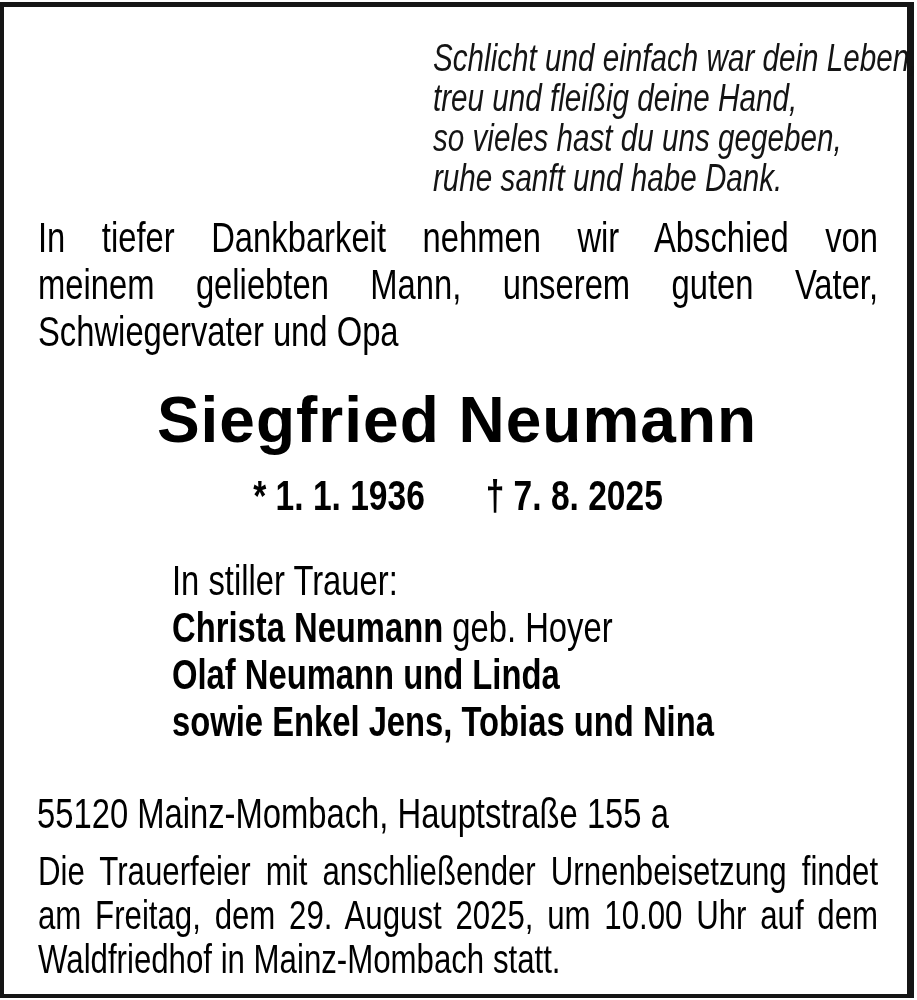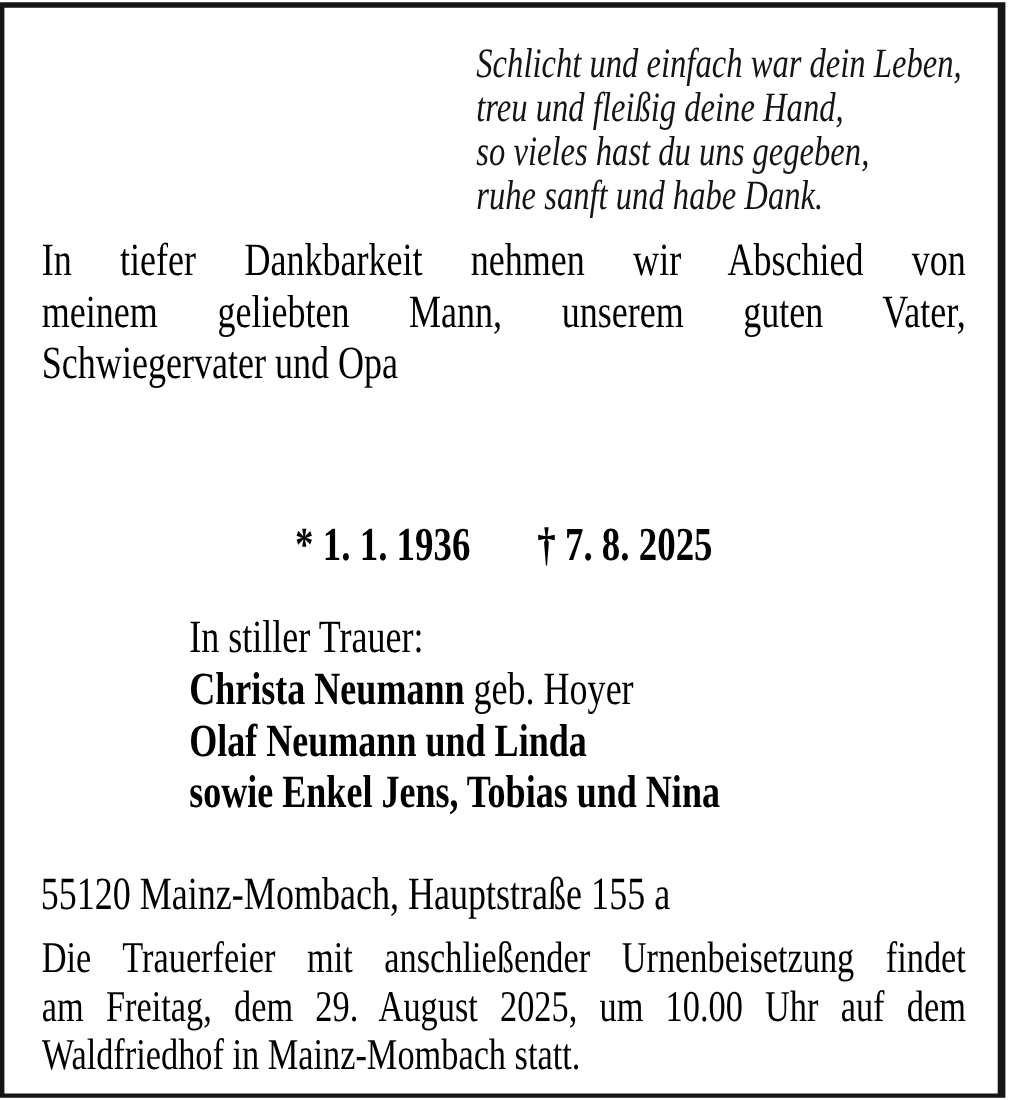--- a/index.html
+++ b/index.html
@@ -1,21 +1,21 @@
 <!DOCTYPE html>
 <html><head>
 <meta charset="utf-8">
 <style>
   html,body { margin:0; padding:0; background:#ffffff; }
   .page {
     position:relative;
     width:917px; height:1000px;
     background:#ffffff;
     overflow:hidden;
-    font-family:Liberation Serif, serif;
+    font-family:Liberation Sans, sans-serif;
     color:#000000;
   }
   .frame {
     position:absolute;
     left:0; top:2px; right:3px; bottom:2px;
     border-style:solid;
     border-color:#151515;
     border-width:5px 7px 4px 4px;
     pointer-events:none;
   }
@@ -80,20 +80,21 @@
     <div>so vieles hast du uns gegeben,</div>
     <div>ruhe sanft und habe Dank.</div>
   </div>
 
   <div class="intro cond">
     <div class="just">In tiefer Dankbarkeit nehmen wir Abschied von</div>
     <div class="just">meinem geliebten Mann, unserem guten Vater,</div>
     <div>Schwiegervater und Opa</div>
   </div>
 
+  <div class="name-row">Siegfried Neumann</div>
 
   <div class="dates cond">
     <span>* 1. 1. 1936</span>
     <span>† 7. 8. 2025</span>
   </div>
 
   <div class="mourning cond">
     <div>In stiller Trauer:</div>
     <div><span class="bold">Christa Neumann</span><span> geb. Hoyer</span></div>
     <div><span class="bold">Olaf Neumann und Linda</span><span></span></div>

